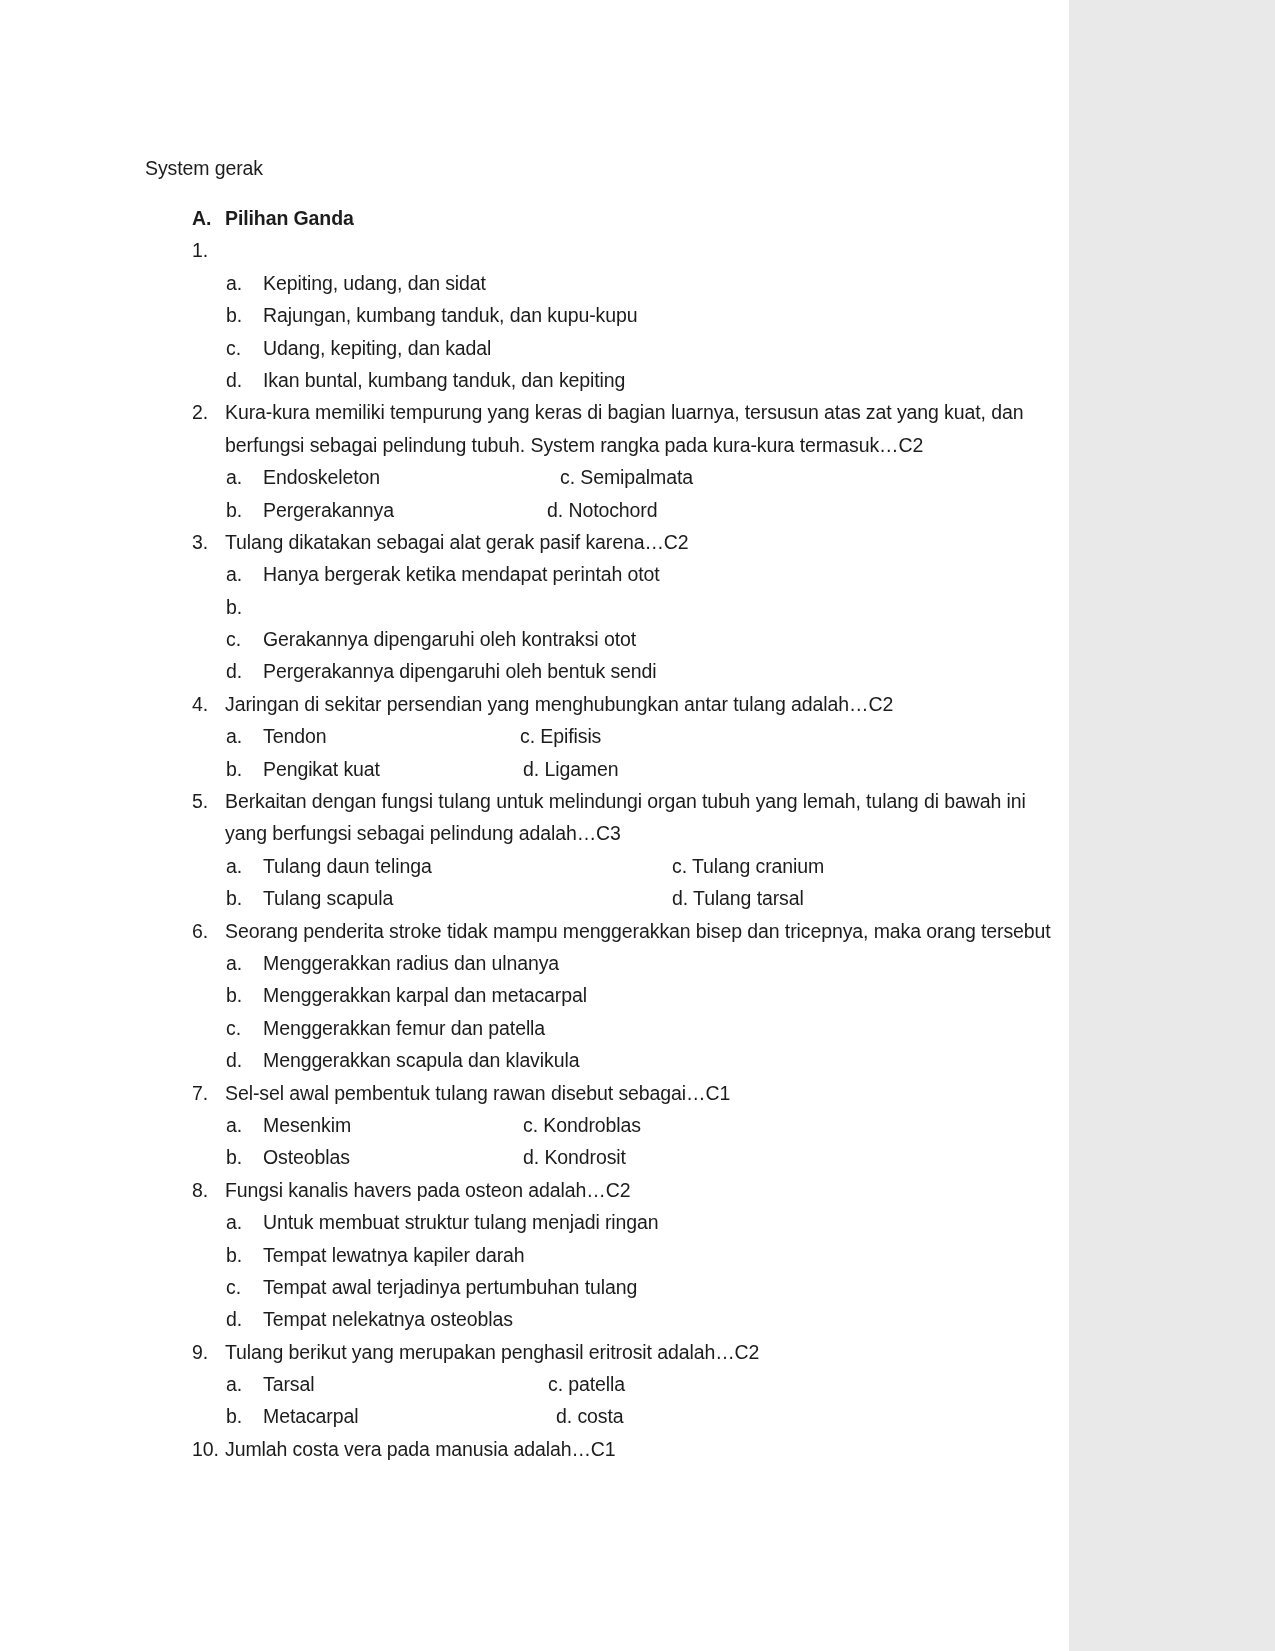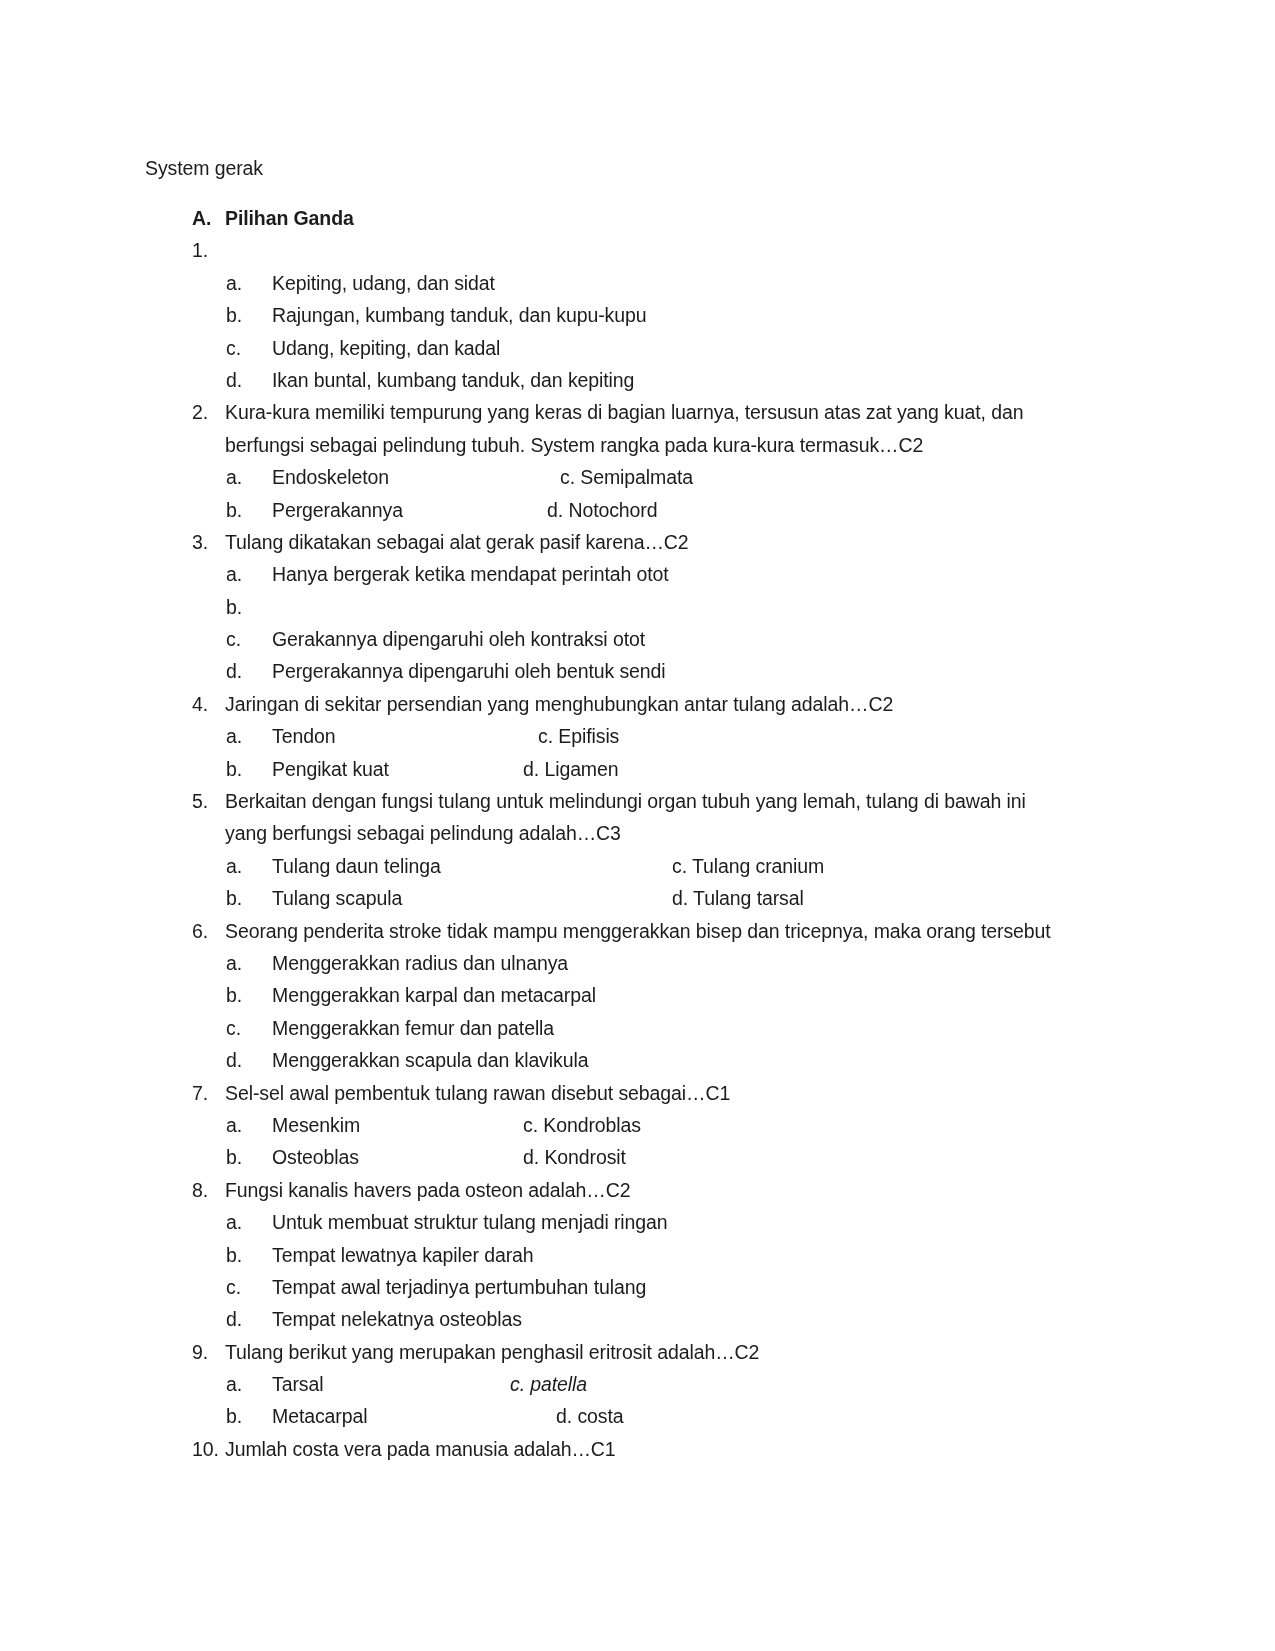--- a/index.html
+++ b/index.html
@@ -1,32 +1,32 @@
 <!DOCTYPE html>
 <html><head>
 <meta charset="utf-8">
 <style>
   html,body{margin:0;padding:0;background:#e9e9e9;}
   .page{
     position:relative;
-    width:1275px;height:1651px;
+    width:1069px;height:1651px;
     background:#ffffff;
     font-family:"Liberation Sans","DejaVu Sans",sans-serif;
     font-size:19.5px;
     color:#1c1c1c;
     letter-spacing:-0.1px;
     overflow:hidden;
   }
   .title-line{position:absolute;top:156px;left:145px;line-height:24px;white-space:nowrap;}
   .list{position:absolute;top:202px;left:0;right:0;}
   .line{position:relative;height:32.4px;line-height:32.4px;white-space:nowrap;}
   .c-num{position:absolute;left:192px;}
   .c-text{position:absolute;left:225px;}
   .c-olet{position:absolute;left:226px;}
-  .c-otext{position:absolute;left:272px;}
+  .c-otext{position:absolute;left:263px;}
   .c-col2{position:absolute;}
   .heading .c-num,.heading .c-text{font-weight:bold;}
 </style>
 </head>
 <body>
 
 <div class="page">
 
   <div class="title-line">System gerak</div>
 
@@ -91,21 +91,21 @@
         <span class="c-olet">d.</span>
         <span class="c-otext">Pergerakannya dipengaruhi oleh bentuk sendi</span>
       </div>
       <div class="line">
         <span class="c-num">4.</span>
         <span class="c-text">Jaringan di sekitar persendian yang menghubungkan antar tulang adalah…C2</span>
       </div>
       <div class="line">
         <span class="c-olet">a.</span>
         <span class="c-otext">Tendon</span>
-        <span class="c-col2" style="left: 538px;"><span class="">c.</span> <span class="">Epifisis</span></span>
+        <span class="c-col2" style="left: 520px;"><span class="">c.</span> <span class="">Epifisis</span></span>
       </div>
       <div class="line">
         <span class="c-olet">b.</span>
         <span class="c-otext">Pengikat kuat</span>
         <span class="c-col2" style="left: 523px;"><span class="">d.</span> <span class="">Ligamen</span></span>
       </div>
       <div class="line">
         <span class="c-num">5.</span>
         <span class="c-text">Berkaitan dengan fungsi tulang untuk melindungi organ tubuh yang lemah, tulang di bawah ini</span>
       </div>
@@ -176,21 +176,21 @@
         <span class="c-olet">d.</span>
         <span class="c-otext">Tempat nelekatnya osteoblas</span>
       </div>
       <div class="line">
         <span class="c-num">9.</span>
         <span class="c-text">Tulang berikut yang merupakan penghasil eritrosit adalah…C2</span>
       </div>
       <div class="line">
         <span class="c-olet">a.</span>
         <span class="c-otext">Tarsal</span>
-        <span class="c-col2" style="left: 510px; font-style: italic;"><span class="">c.</span> <span class="">patella</span></span>
+        <span class="c-col2" style="left: 548px;"><span class="">c.</span> <span class="">patella</span></span>
       </div>
       <div class="line">
         <span class="c-olet">b.</span>
         <span class="c-otext">Metacarpal</span>
         <span class="c-col2" style="left: 525px; margin-left: 31px;"><span class="">d.</span> <span class="">costa</span></span>
       </div>
       <div class="line">
         <span class="c-num">10.</span>
         <span class="c-text">Jumlah costa vera pada manusia adalah…C1</span>
       </div>

